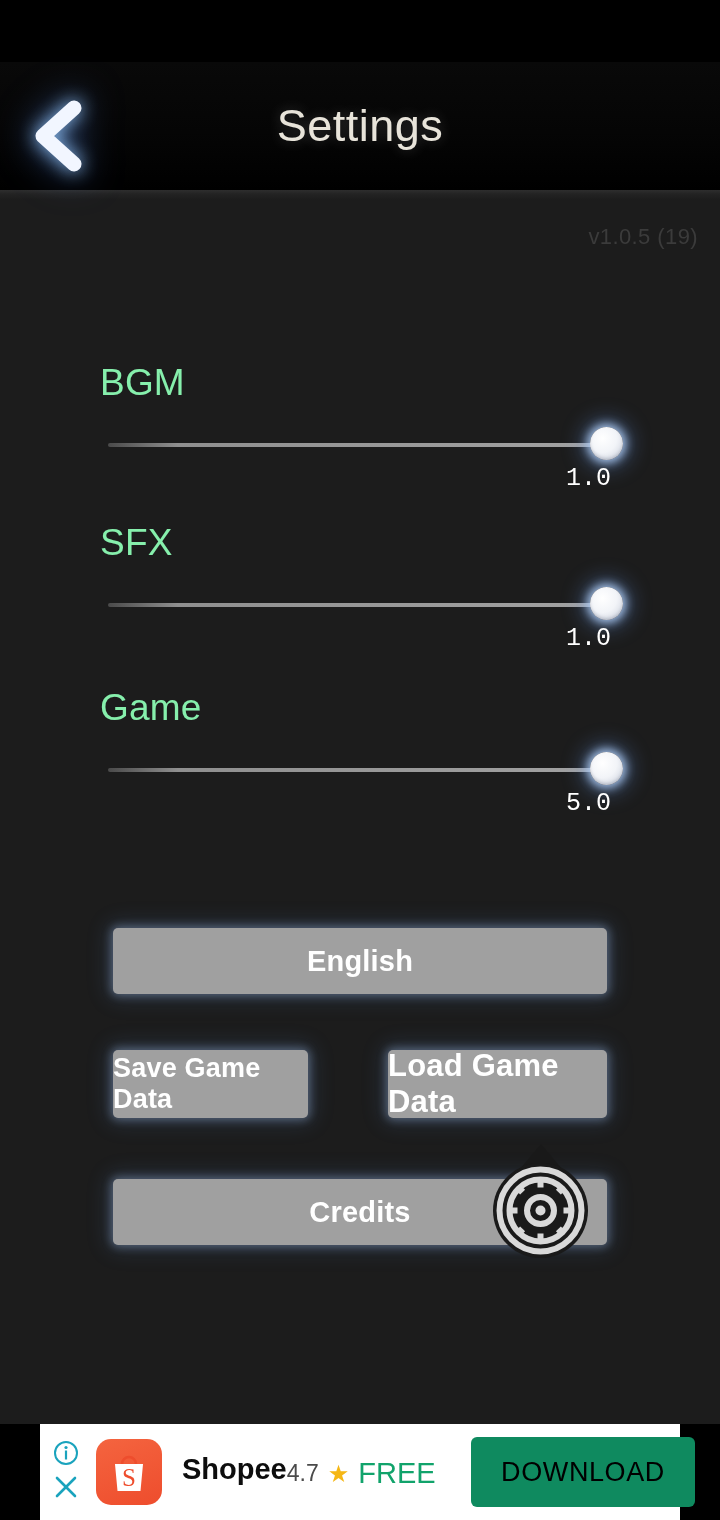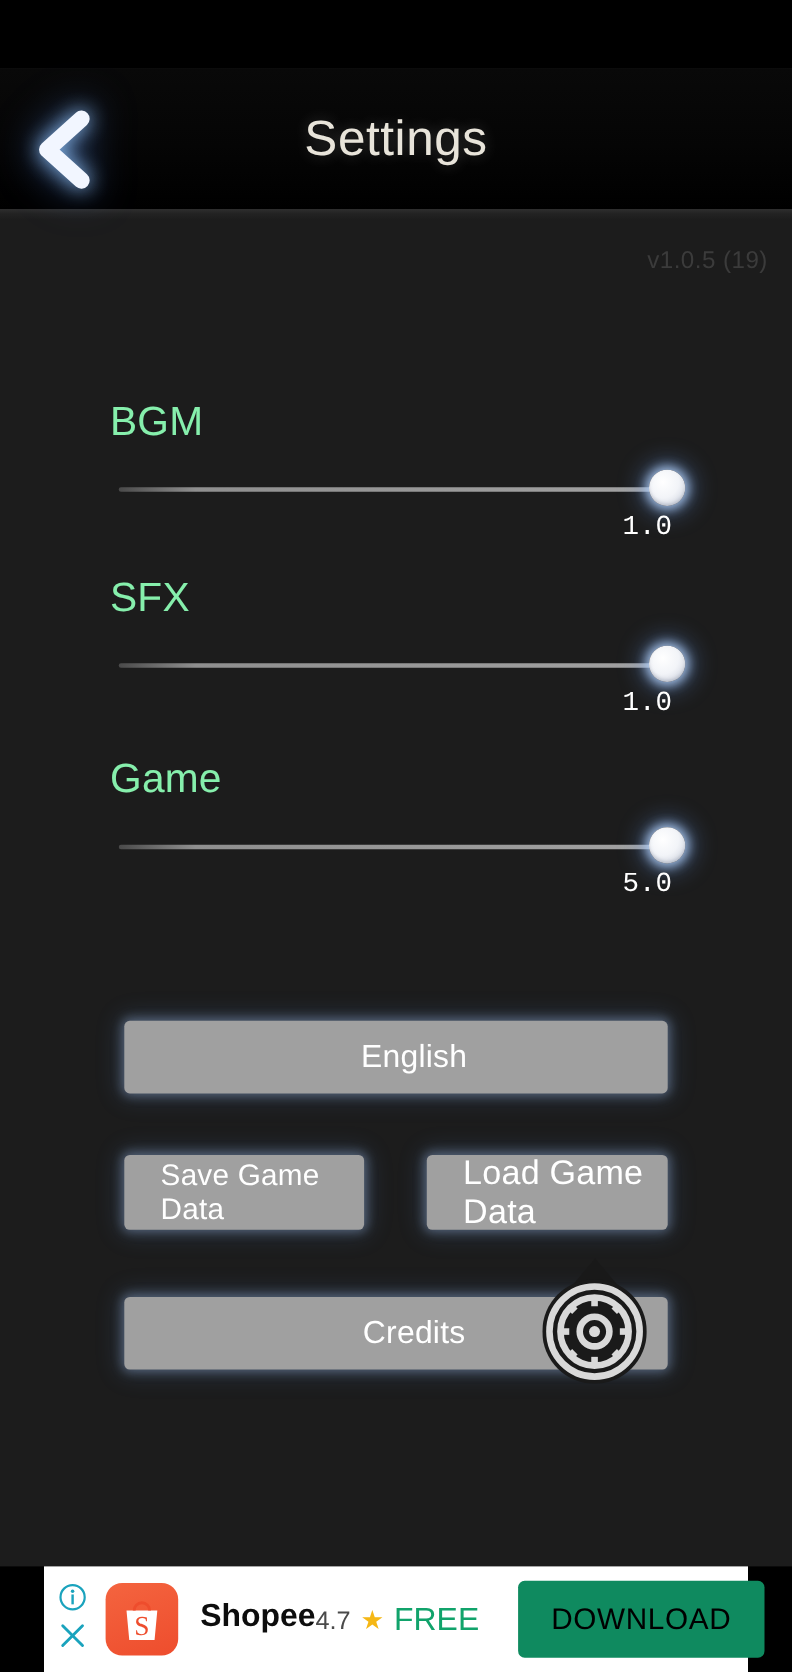--- a/index.html
+++ b/index.html
@@ -88,30 +88,29 @@
     color:#fff; font-size:25px; font-weight:400;font-family:Liberation Mono, monospace;
   }
 
   
   .btn {
     position:absolute;
     background:#a0a0a0;
     border-radius:5px;
     display:flex; align-items:center; justify-content:center;
     color:#ffffff;
-    font-size:29px; font-weight:400;
+    font-size:29px; font-weight:700;
     letter-spacing:.2px;
     box-shadow:0 0 10px 2px rgba(170,200,245,.38),
                0 0 22px 6px rgba(90,140,220,.16);
     cursor:pointer;
     overflow:hidden;
-    padding-left:33px;
   }
   #btn-language { left:113px; top:928px; width:494px; height:66px; }
-  #btn-save     { left:113px; top:1050px; width:218px; height:68px; font-size:27px; }
+  #btn-save     { left:113px; top:1050px; width:195px; height:68px; font-size:27px; }
   #btn-load     { left:388px; top:1050px; width:219px; height:68px; font-size:31px; }
   #btn-credits  { left:113px; top:1179px; width:494px; height:66px; }
 
   
   #dial-widget {
     position:absolute; left:493px; top:1163px;
     width:95px; height:95px;
     cursor:pointer;
   }
   #dial-arrow {

